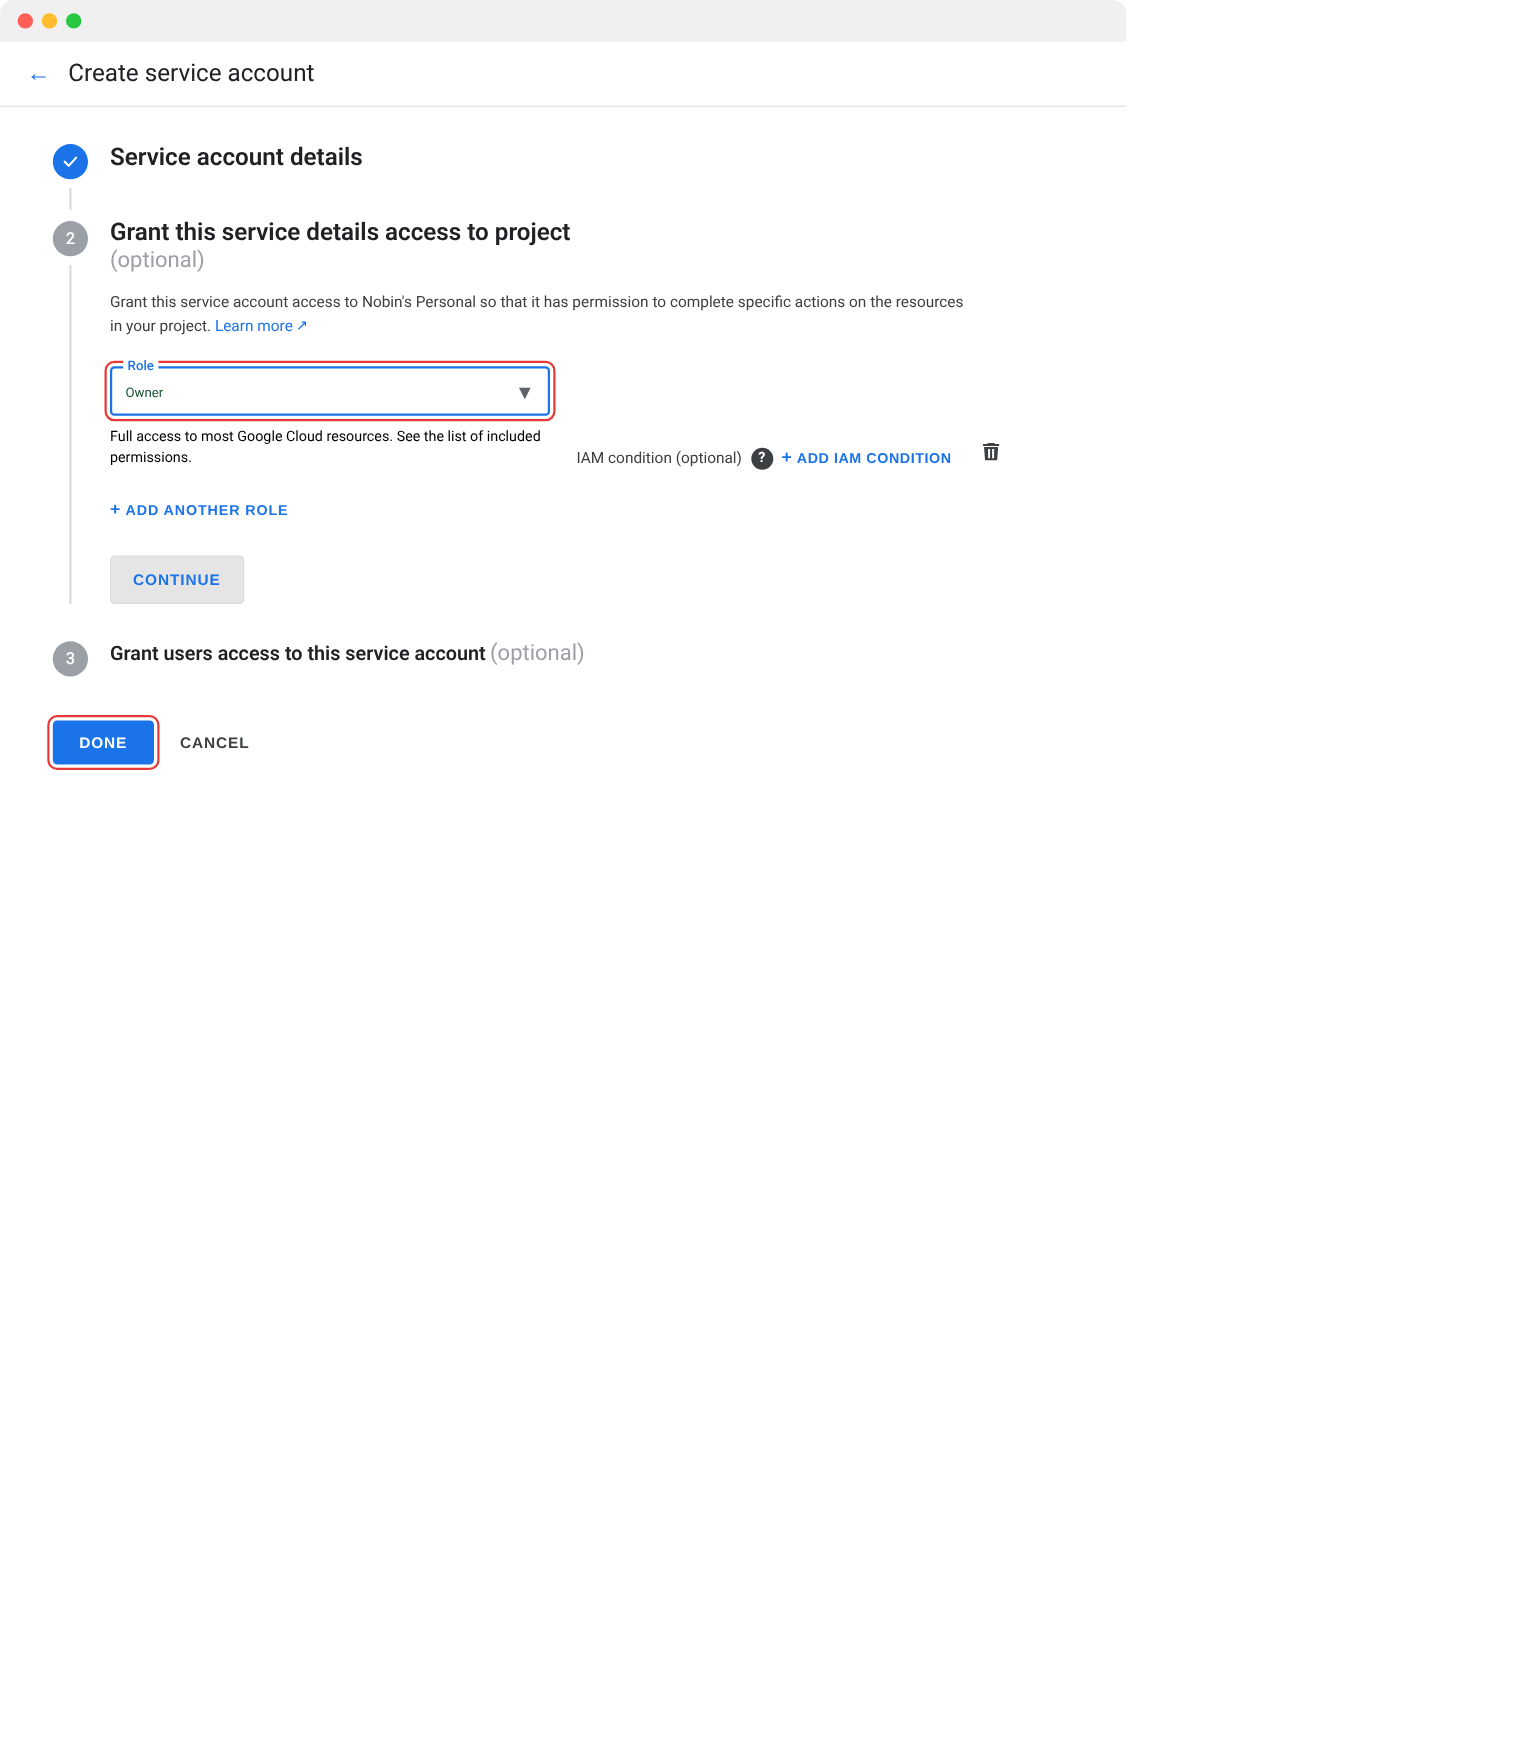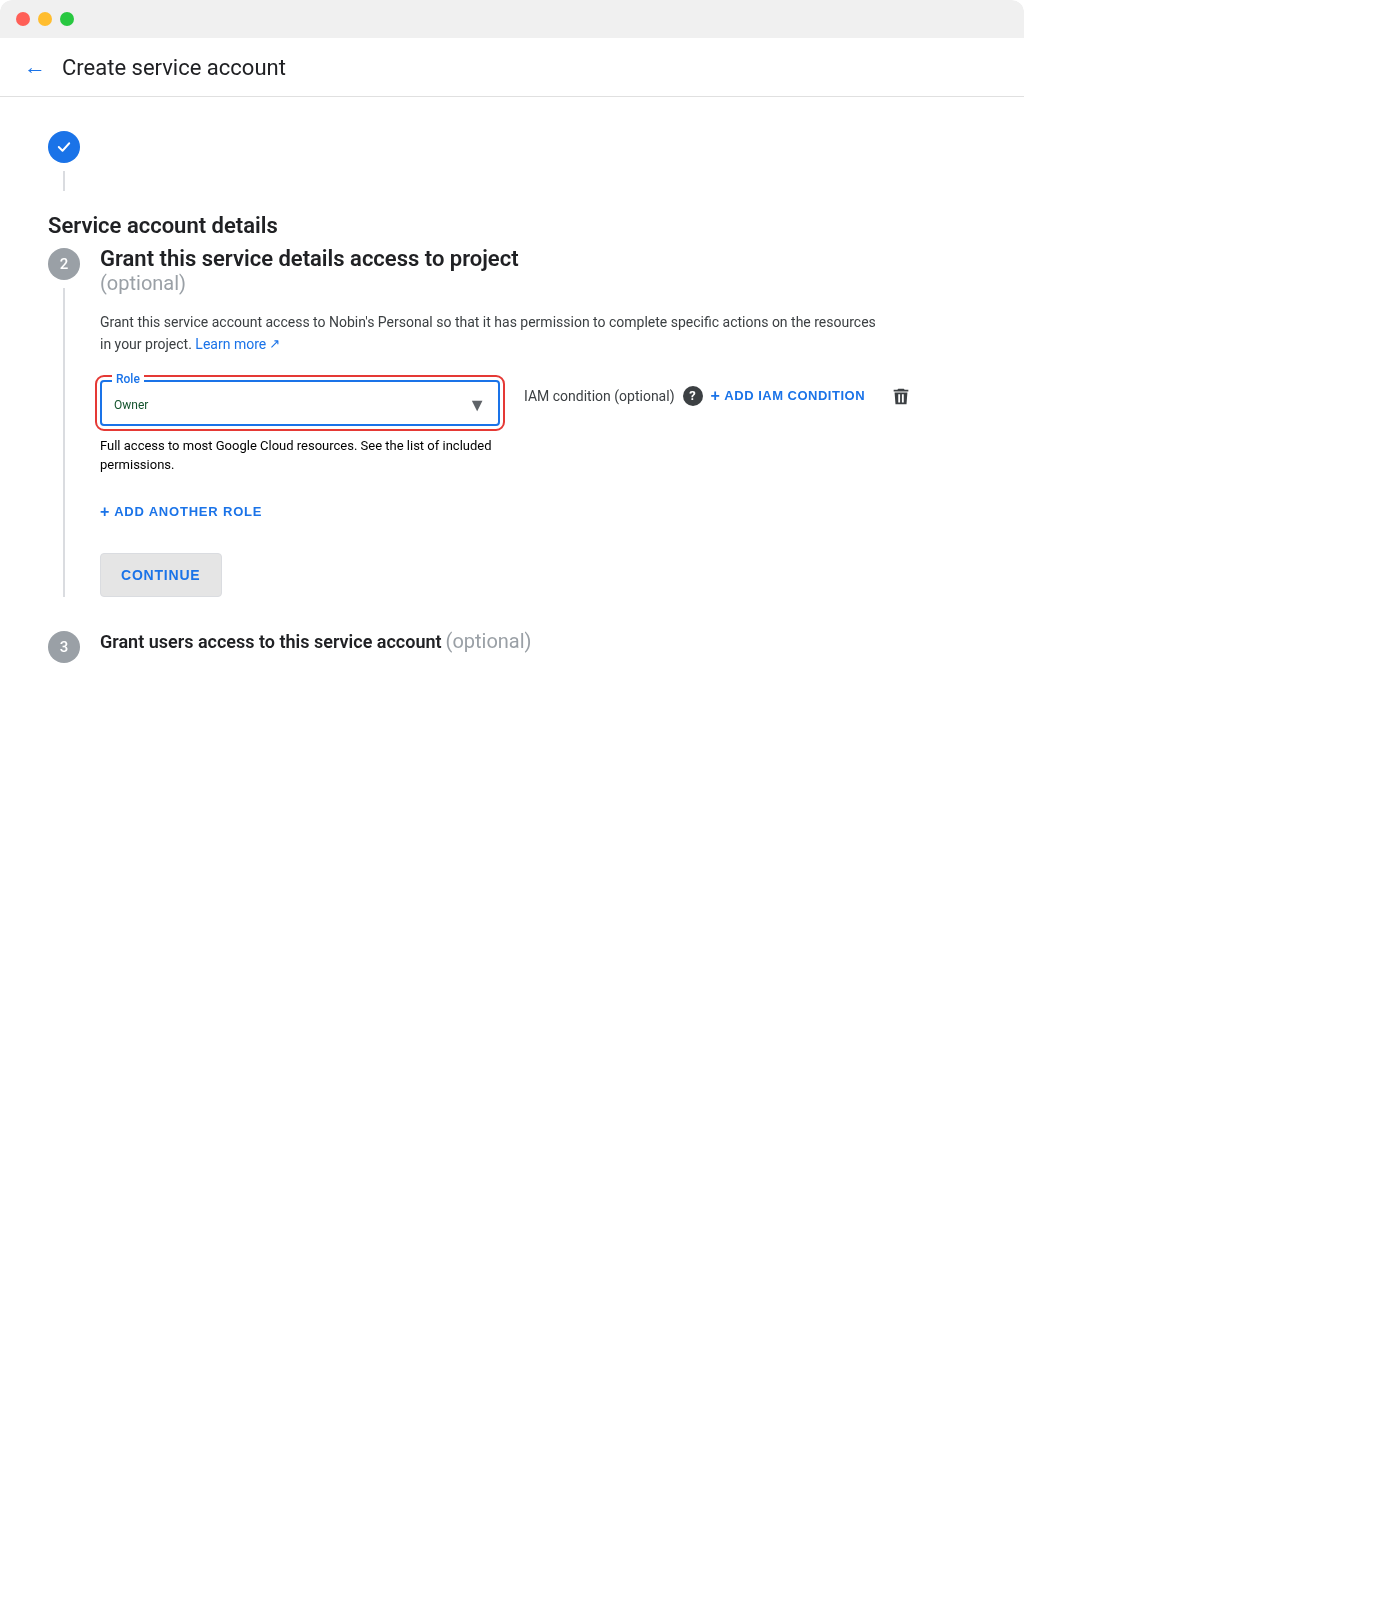--- a/index.html
+++ b/index.html
@@ -40,21 +40,20 @@
       padding: 32px 48px;
       max-width: 960px;
     }
 
     
     .step-row {
       display: flex;
       align-items: flex-start;
       gap: 20px;
       margin-bottom: 8px;
-      flex-direction: column;
     }
 
     .step-badge-check {
       width: 32px;
       height: 32px;
       border-radius: 50%;
       background: #1a73e8;
       display: flex;
       align-items: center;
       justify-content: center;
@@ -122,21 +121,21 @@
       text-align: center;
     }
 
     .external-icon {
       font-size: 13px;
     }
 
     
     .role-iam-row {
       display: flex;
-      align-items: flex-start;
+      align-items: flex-end;
       gap: 24px;
       margin-top: 24px;
     }
 
     .role-select-container {
       border: 2px solid #1a73e8;
       border-radius: 4px;
       padding: 8px 12px 8px 12px;
       position: relative;
       width: 400px;
@@ -455,14 +454,18 @@
   <div style="height: 32px;"></div>
 
   <div class="step3-row">
     <div class="step-badge-number">3</div>
     <div>
       <span class="step3-title">Grant users access to this service account</span>
       <span class="step3-optional"> <span>(optional)</span></span>
     </div>
   </div>
 
+  <div class="bottom-buttons">
+    <button class="done-btn">DONE</button>
+    <button class="cancel-btn">CANCEL</button>
+  </div>
 
 </div>
 
 </body></html>

